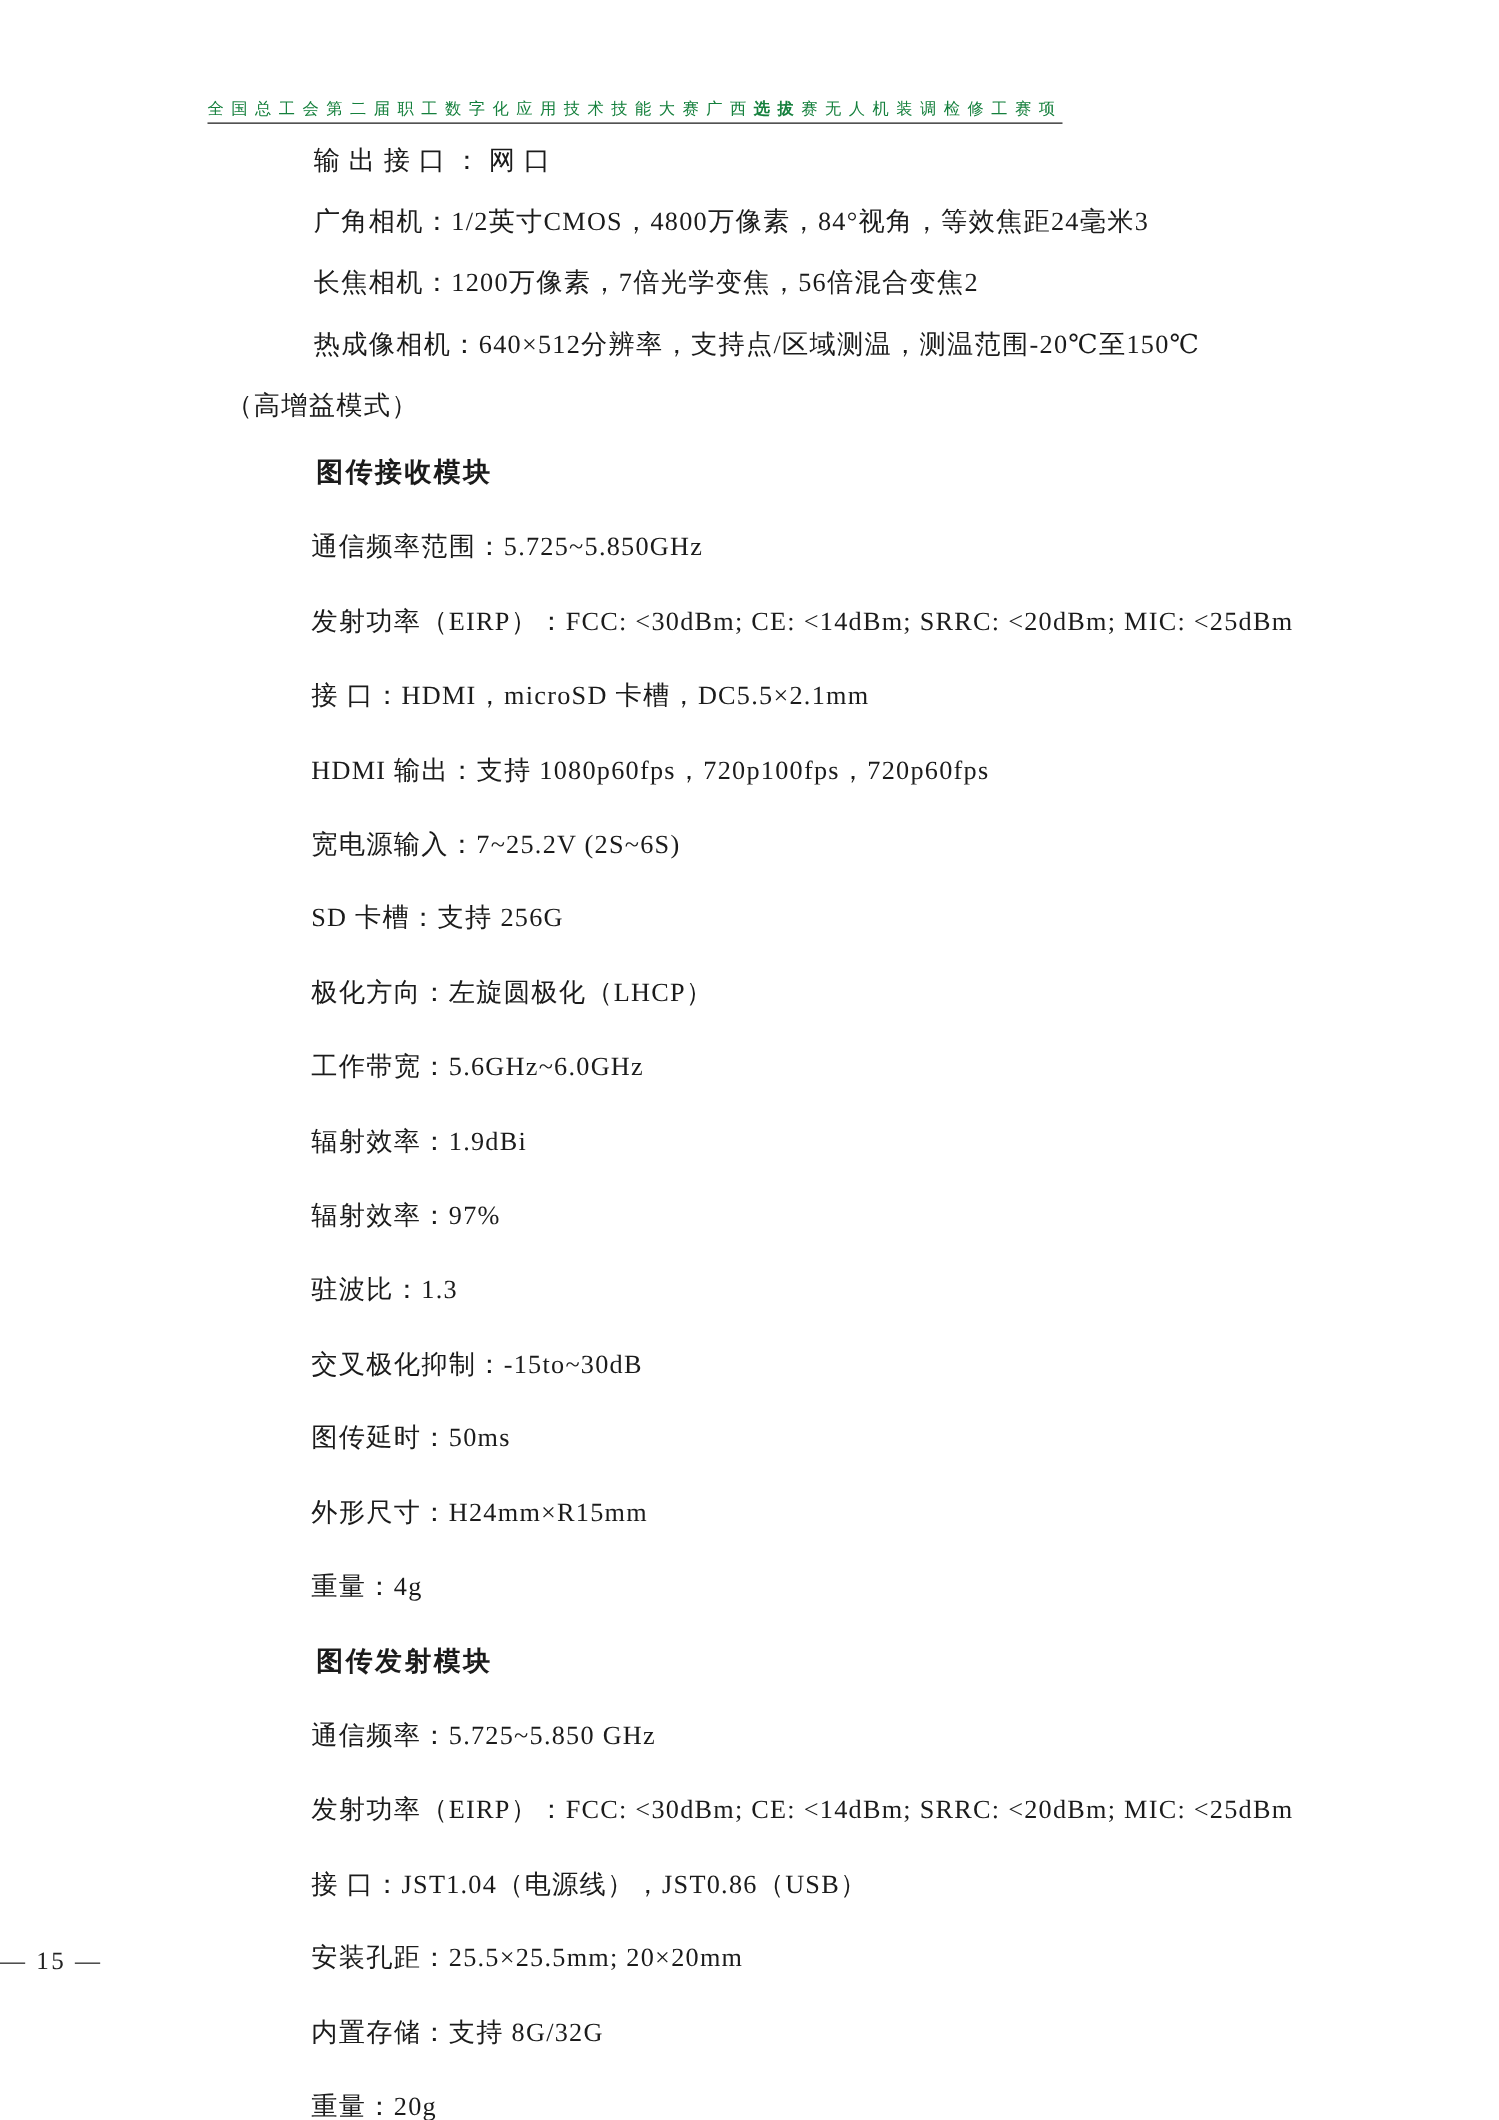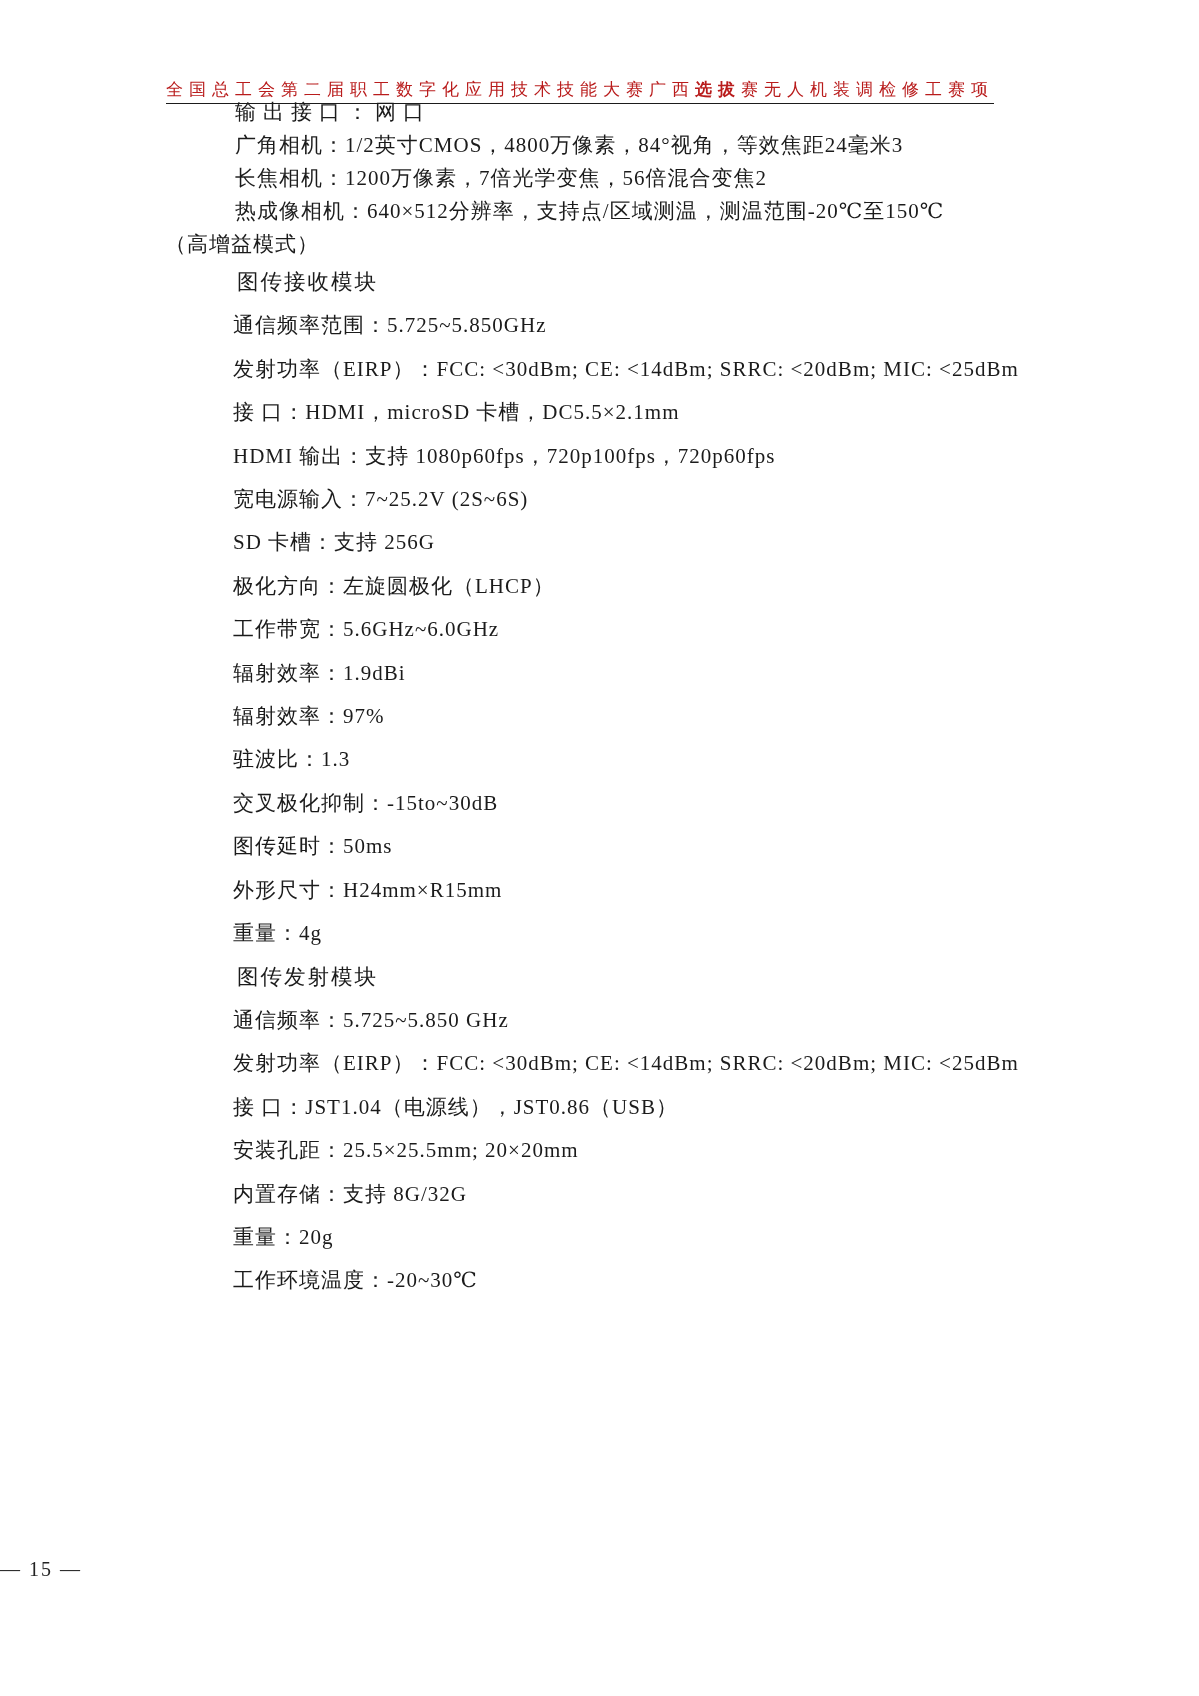--- a/index.html
+++ b/index.html
@@ -14,52 +14,52 @@
     background: #ffffff;
     color: #1b1b1b;
     font-family: "Liberation Serif", "DejaVu Serif", serif;
     overflow: hidden;
   }
   
   .doc-header {
     position: absolute;
     left: 166px;
     top: 78px;
-    font-size: 17px;
+    font-size: 13px;
     letter-spacing: 6px;
     white-space: nowrap;
     border-bottom: 1px solid #1b1b1b;
     padding-bottom: 2px;
-    color: #b91c1c;
+    color: #15803d;
   }
   .doc-header .emph { font-weight: bold; }
   
   .content {
     position: absolute;
     left: 165px;
     top: 96px;
     right: 40px;
     font-size: 21px;
     letter-spacing: 1px;
   }
-  .content p { margin: 0; white-space: nowrap; }
+  .content p { margin: 16px; white-space: nowrap; }
   .intro p { line-height: 33px; }
   .intro .indent { padding-left: 70px; }
   .intro .spaced { letter-spacing: 7px; }
   .section-line {
     margin-top: 22px !important;
     line-height: 34px;
     white-space: nowrap;
   }
   .section-line .num { margin-left: 20px; }
   .section-line .title { margin-left: 26px; letter-spacing: 4px; }
   .module p { line-height: 43.4px; }
   .module .module-heading {
     padding-left: 72px;
-    font-weight: normal;
+    font-weight: bold;
     font-size: 21.5px;
     letter-spacing: 2px;
   }
   .module .spec { padding-left: 68px; }
   
   .doc-footer {
     position: absolute;
     left: 0;
     top: 1558px;
     width: 100%;

